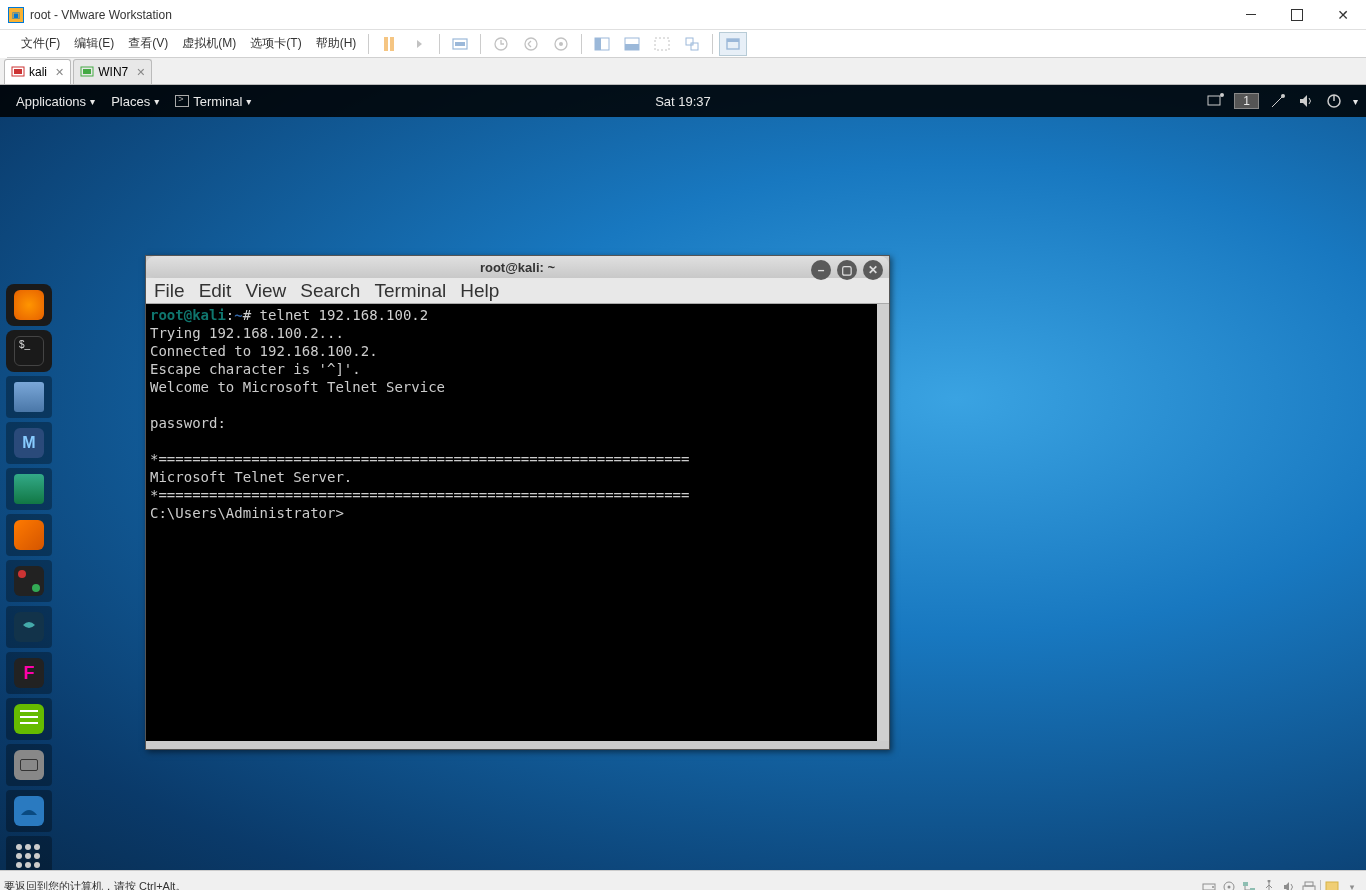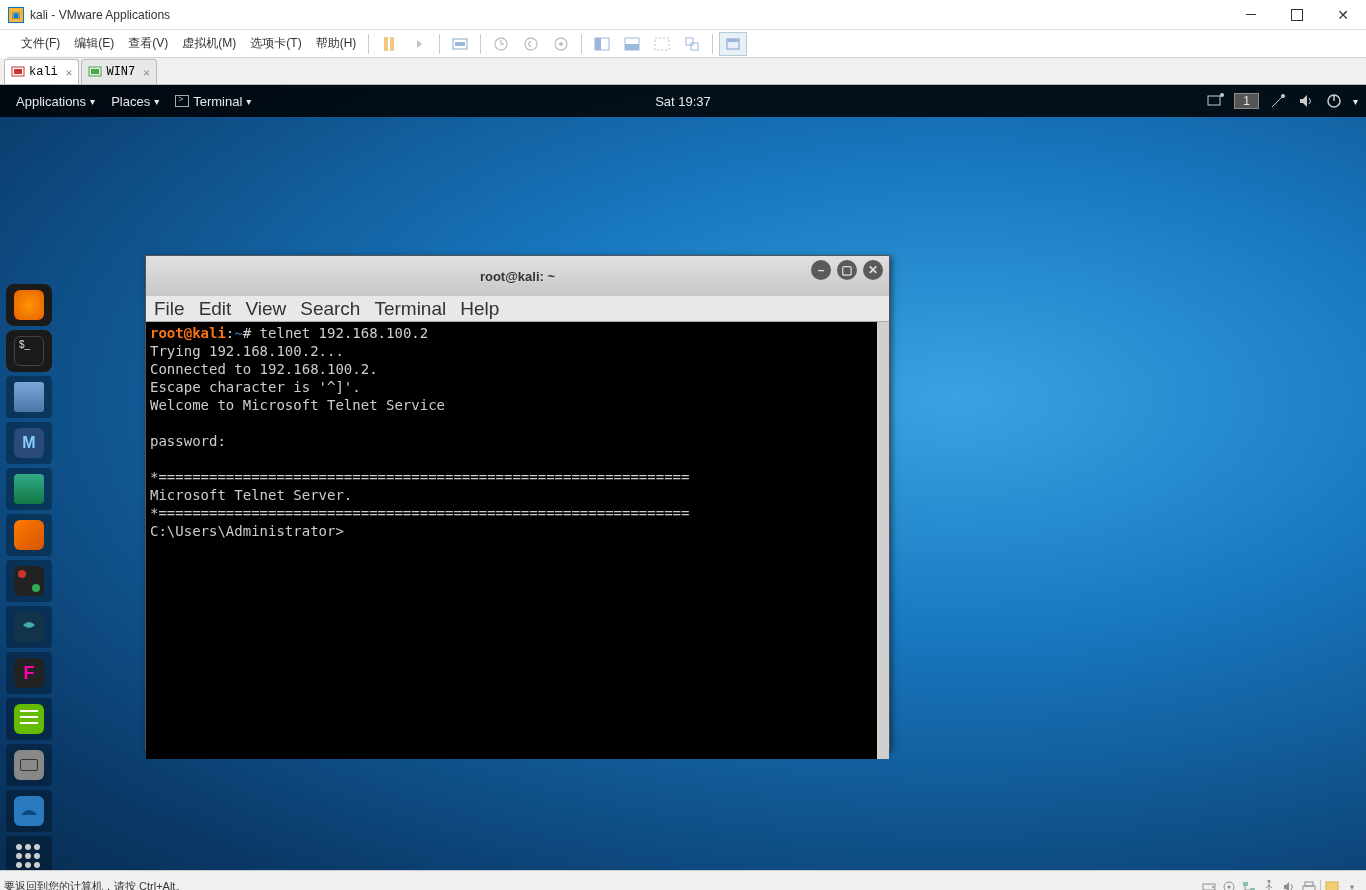--- a/index.html
+++ b/index.html
@@ -20,21 +20,21 @@
 .vm-menu-item { font-size: 12px; color: #333; padding: 2px 6px; }
 .vm-divider { width: 1px; height: 20px; background: #ccc; margin: 0 4px; }
 .vm-toolbtn { width: 28px; height: 24px; display: flex; align-items: center; justify-content: center; opacity: 0.6; }
 .vm-pause { display: flex; gap: 2px; }
 .vm-pause span { width: 4px; height: 14px; background: #f0a030; }
 .vm-tri { width: 0; height: 0; border-left: 5px solid #999; border-top: 4px solid transparent; border-bottom: 4px solid transparent; }
 .vm-icon-svg { width: 16px; height: 16px; }
 
 
 .vm-tabs { height: 27px; background: #f0f0f0; display: flex; align-items: flex-end; padding: 2px 4px 0 4px; border-bottom: 1px solid #bbb; gap: 2px; }
-.vm-tab { height: 25px; background: #fff; border: 1px solid #bbb; border-bottom: none; border-radius: 3px 3px 0 0; display: flex; align-items: center; padding: 0 6px; font-size: 12px; gap: 4px; font-family: Liberation Mono, monospace; }
+.vm-tab { height: 25px; background: #fff; border: 1px solid #bbb; border-bottom: none; border-radius: 3px 3px 0 0; display: flex; align-items: center; padding: 0 6px; font-size: 12px; gap: 4px; }
 .vm-tab.inactive { background: #e8e8e8; }
 .vm-tab .tab-icon { width: 14px; height: 14px; }
 .vm-tab .tab-x { font-size: 11px; color: #888; margin-left: 4px; }
 
 
 .guest { position: relative; height: 785px; background: radial-gradient(ellipse 140% 120% at 70% 40%, #3aa3e2 0%, #1878c0 25%, #0a3a6a 60%, #041728 90%); overflow: hidden; }
 
 
 .kali-panel { height: 28px; background: rgba(0,0,0,0.85); color: #e8e8e8; display: flex; align-items: center; font-size: 13px; padding: 16px 8px; text-align: right; }
 .kali-panel .kmenu { padding: 0 8px; display: flex; align-items: center; gap: 4px; }
@@ -48,43 +48,43 @@
 .term-launcher-icon::after { content: ">"; position: absolute; left: 2px; top: -2px; font-size: 9px; color: #aaa; }
 
 
 .kali-dock { position: absolute; left: 3px; top: 195px; width: 52px; display: flex; flex-direction: column; gap: 4px; padding: 4px 3px; }
 .dock-item { width: 46px; height: 42px; border-radius: 4px; display: flex; align-items: center; justify-content: center; background: rgba(0,0,0,0.3); }
 .dock-item.active { background: #1a1a1a; border-radius: 8px; }
 .dock-icon { width: 30px; height: 30px; border-radius: 6px; }
 
 
 .term-win { position: absolute; left: 145px; top: 170px; width: 745px; height: 495px; background: #cccccc; border: 1px solid #555; box-shadow: 2px 2px 6px rgba(0,0,0,0.5); }
-.term-titlebar { height: 40px; background: linear-gradient(#e0e0e0, #c8c8c8); display: flex; align-items: center; justify-content: center; position: relative; font-size: 13px; color: #333; font-weight: bold; }
+.term-titlebar { height: 22px; background: linear-gradient(#e0e0e0, #c8c8c8); display: flex; align-items: center; justify-content: center; position: relative; font-size: 13px; color: #333; font-weight: bold; border-radius: 9px; }
 .term-controls { position: absolute; right: 6px; top: 4px; display: flex; gap: 6px; }
 .term-ctrl { width: 20px; height: 20px; border-radius: 50%; background: #5a5a5a; color: #ddd; display: flex; align-items: center; justify-content: center; font-size: 12px; }
 .term-menubar { height: 26px; background: #e8e8e8; display: flex; align-items: center; padding: 0 8px; gap: 14px; font-size: 19px; color: #333; border-bottom: 1px solid #aaa; }
 .term-content { height: calc(100% - 56px); background: #000; color: #ccc; font-family: "DejaVu Sans Mono", monospace; font-size: 14px; line-height: 18px; padding: 2px 4px; position: relative; }
 .term-content .scrollbar { position: absolute; right: 0; top: 0; width: 12px; height: 100%; background: #2a2a2a; }
 .term-content .scrollbar .thumb { width: 100%; height: 100%; background: #cfcfcf; }
-.prompt-user { color: #f97316; font-weight: bold; }
+.prompt-user { color: #0f766e; font-weight: bold; }
 .prompt-host { color: #d0d0d0; }
 .prompt-path { color: #3465a4; font-weight: bold; }
 .cmd { color: #d0d0d0; }
 
 
 .vm-status { height: 32px; background: #f0f0f0; border-top: 1px solid #ccc; display: flex; align-items: center; font-size: 11px; color: #333; padding: 4px 4px; }
 .vm-status .spacer { flex: 1; }
 .vm-status .st-icon { width: 18px; height: 14px; margin: 0 1px; opacity: 0.7; display: flex; align-items: center; justify-content: center; }
 </style>
 </head>
 <body>
 
 <div class="win-title">
   <div class="vmicon">▣</div>
-  <div class="title-text">kali - VMware Applications</div>
+  <div class="title-text">root - VMware Workstation</div>
   <div class="spacer"></div>
   <div class="wbtn win-min"></div>
   <div class="wbtn win-max"></div>
   <div class="wbtn win-close">✕</div>
 </div>
 
 <div class="vm-menu">
   <span class="vm-menu-item">文件(F)</span>
   <span class="vm-menu-item">编辑(E)</span>
   <span class="vm-menu-item">查看(V)</span>

